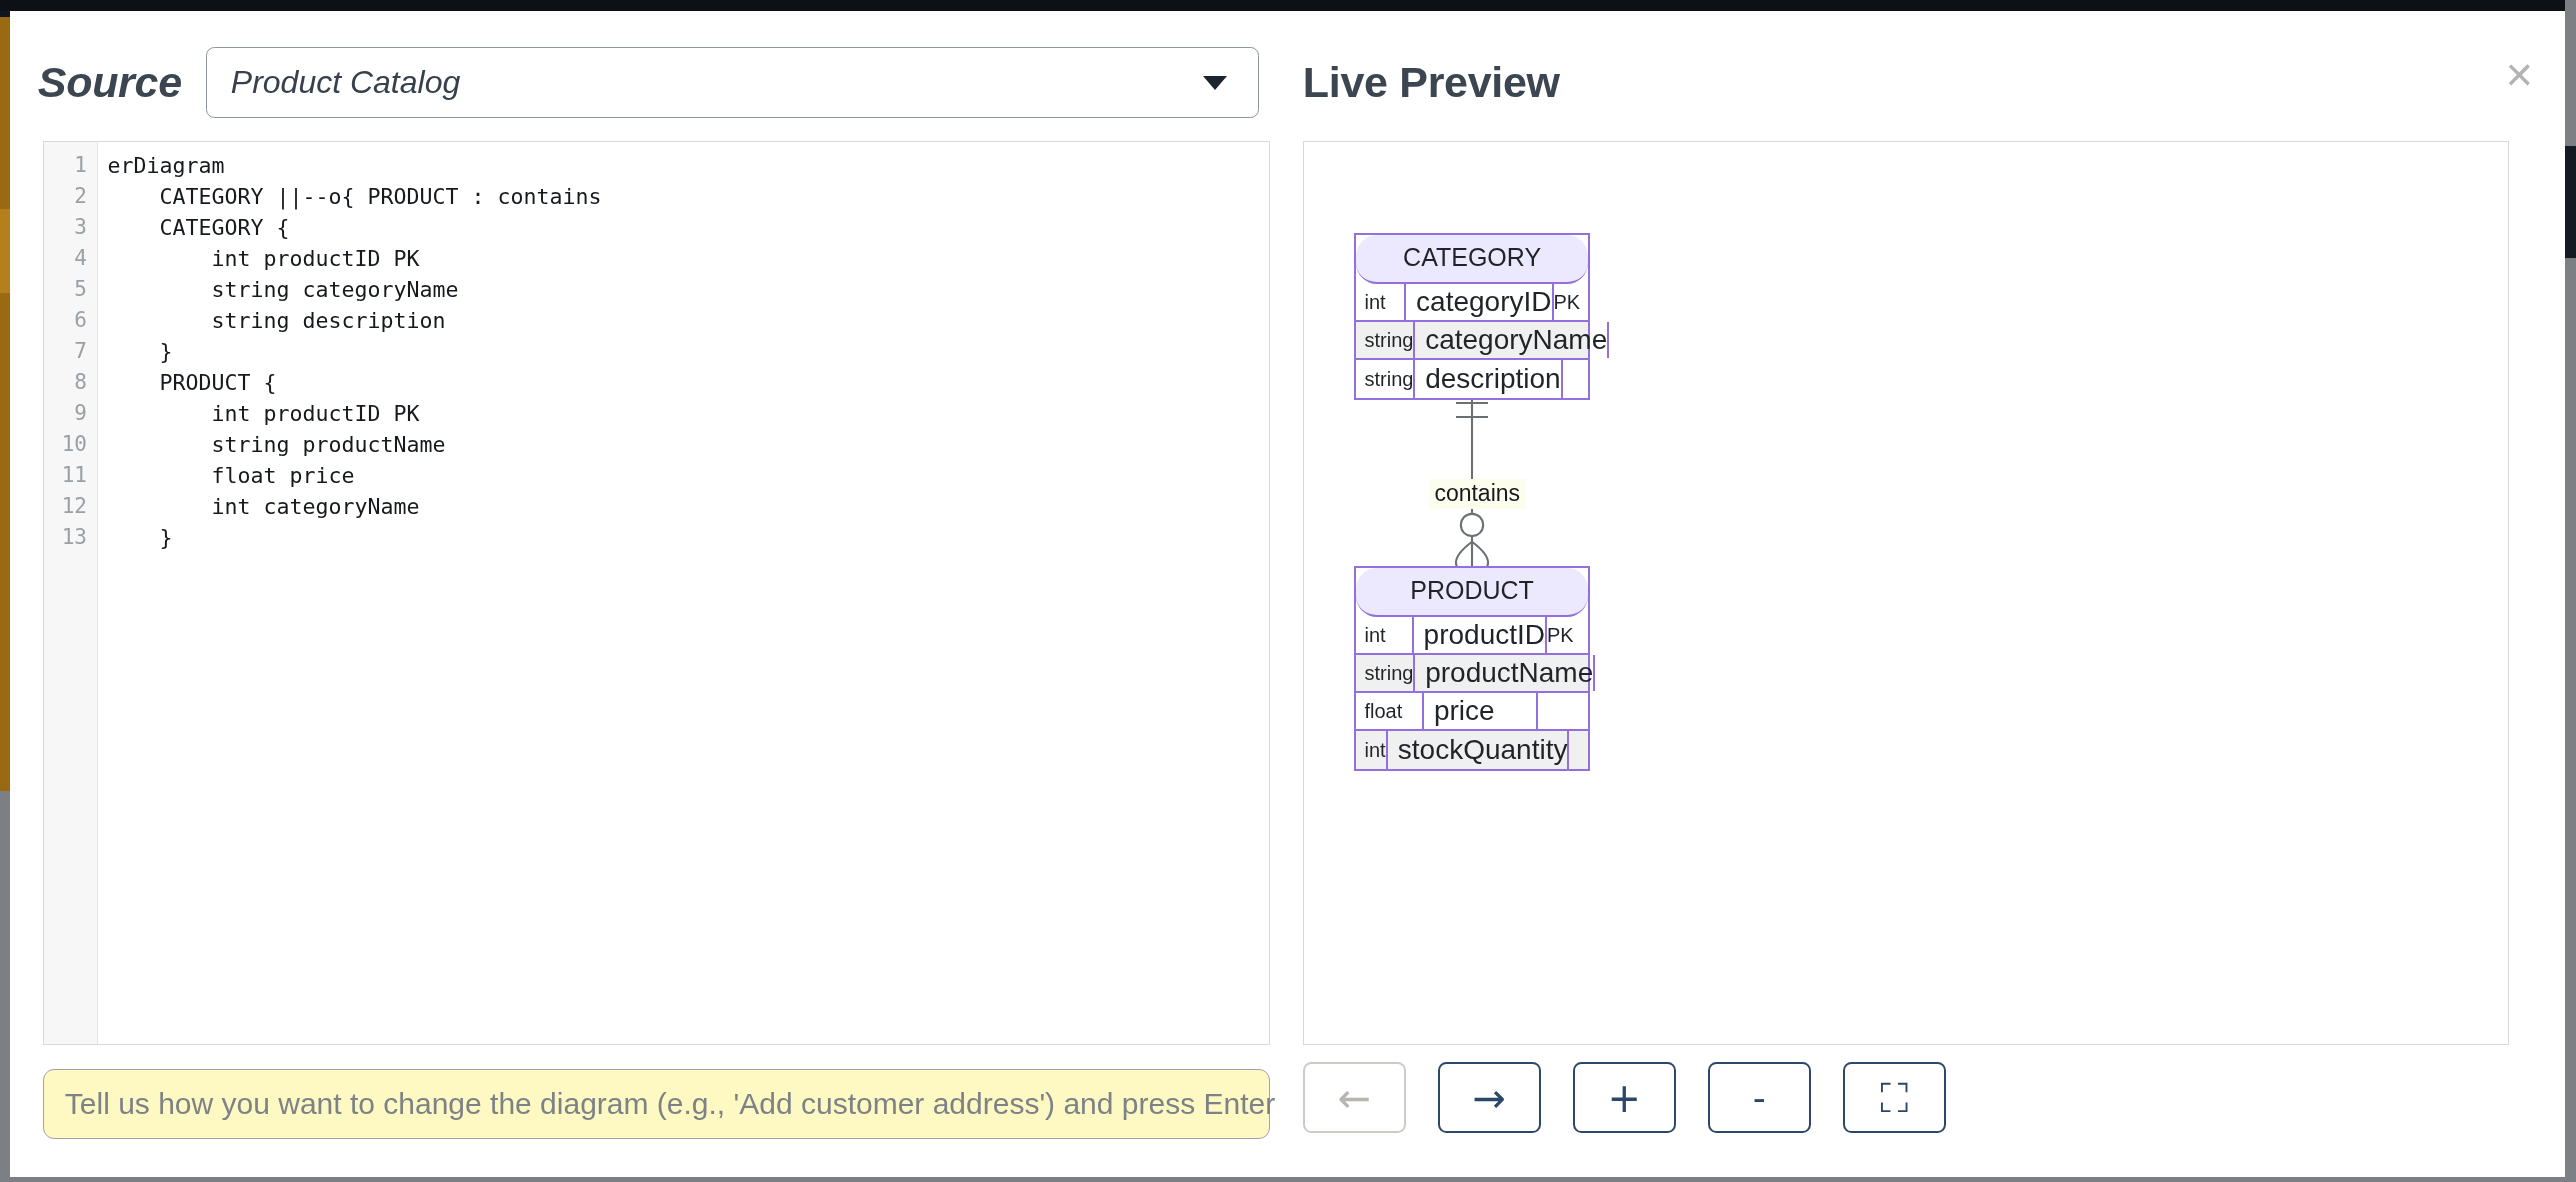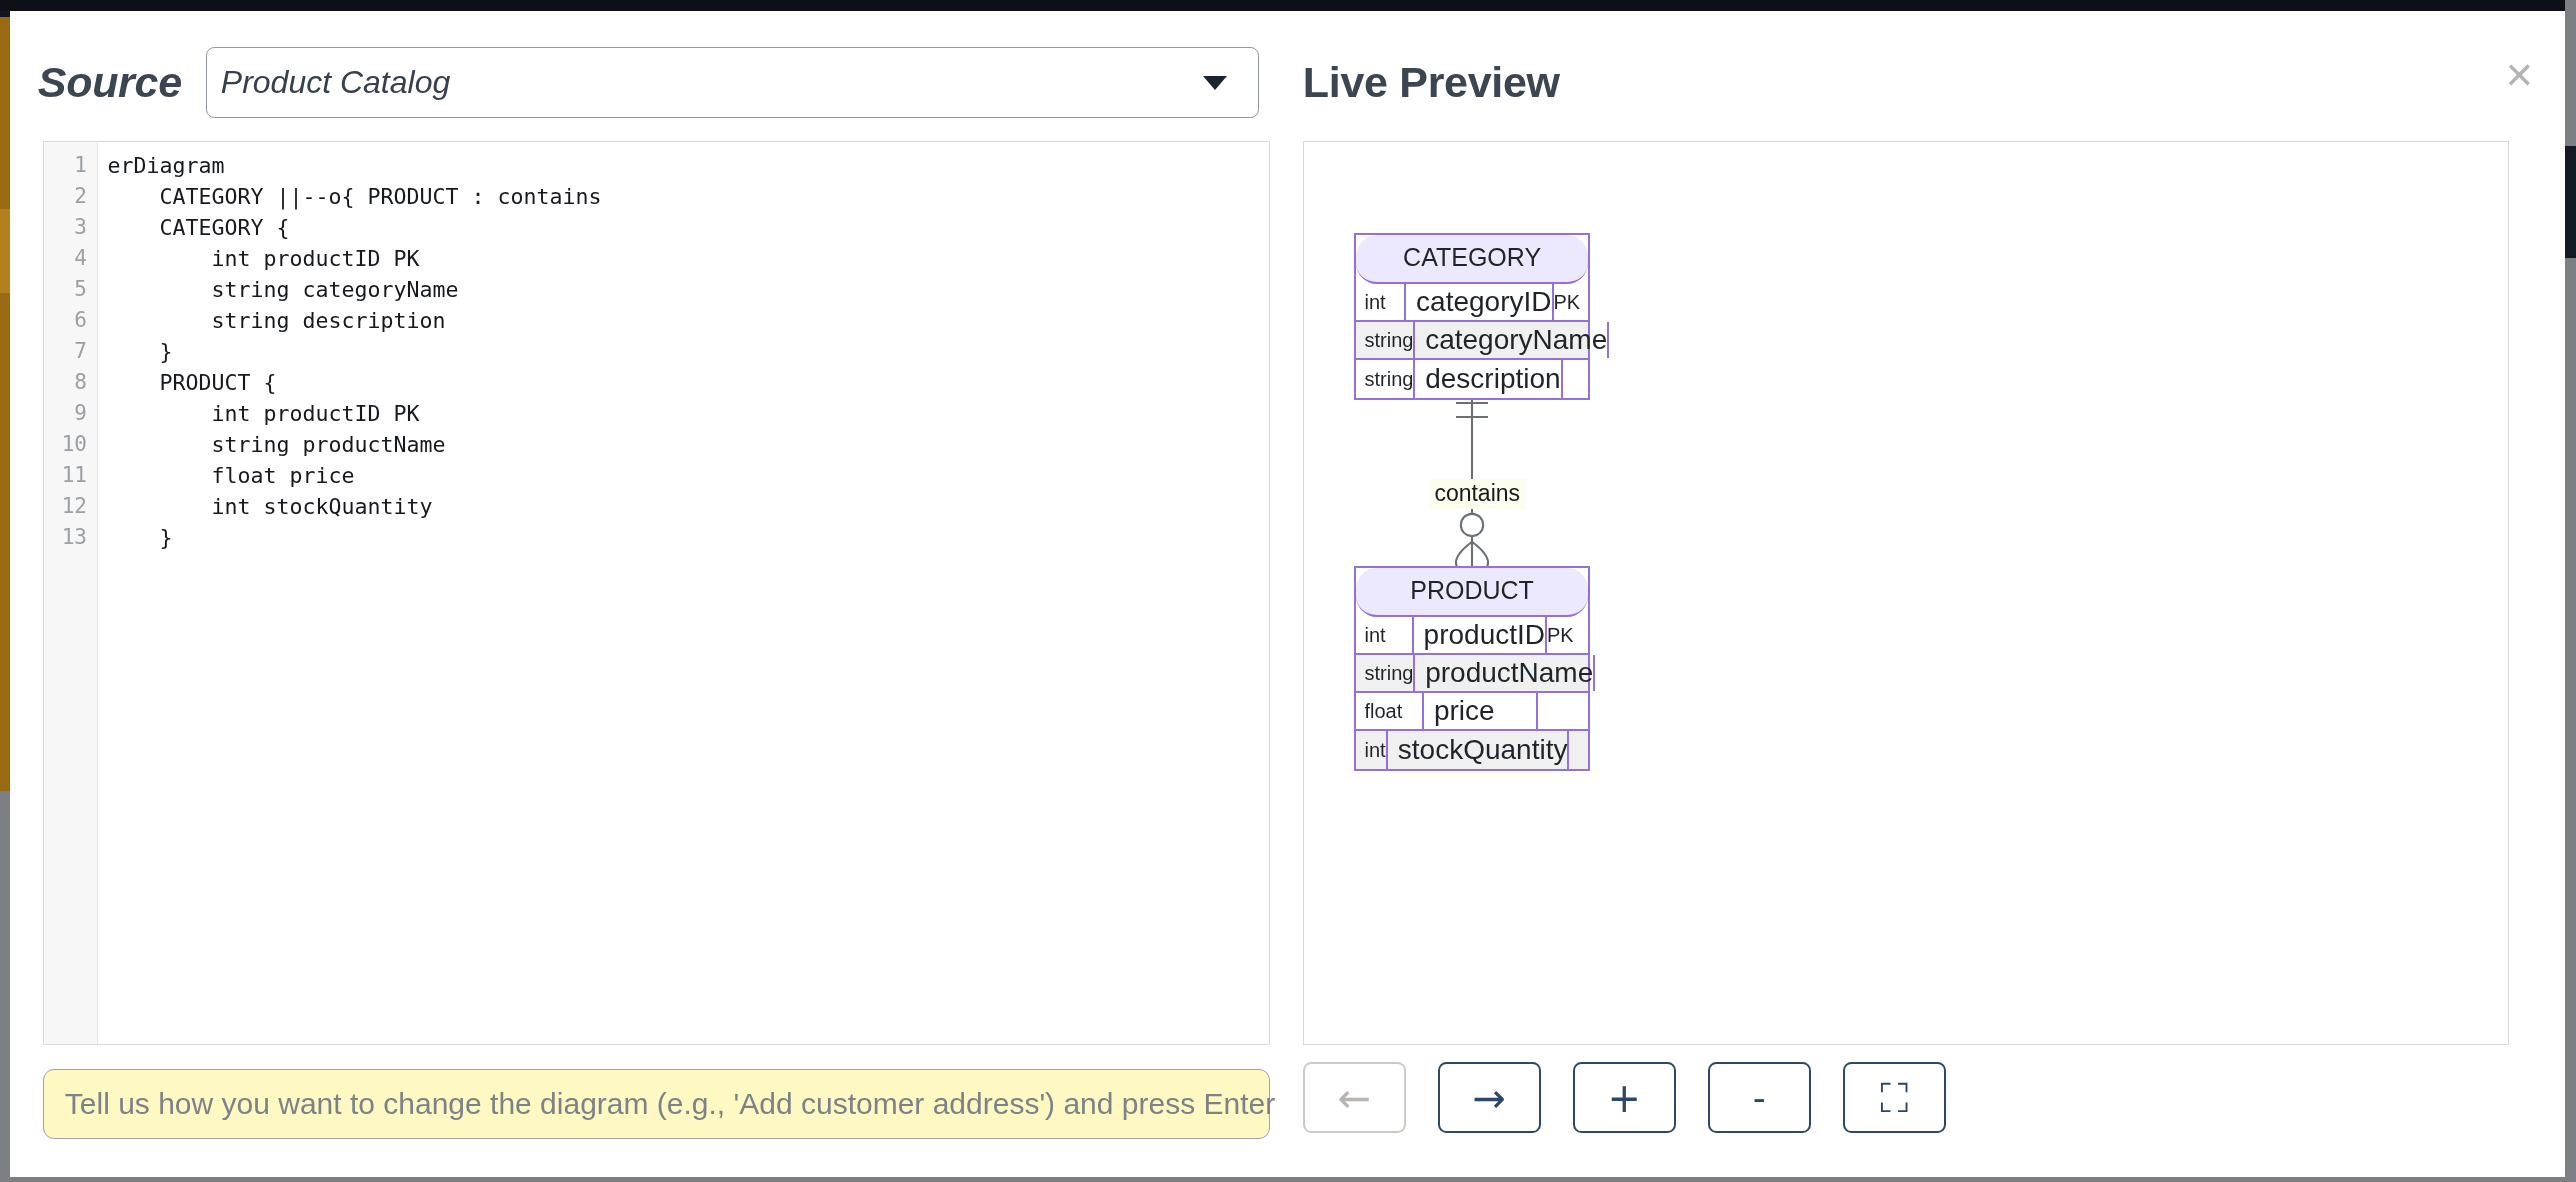--- a/index.html
+++ b/index.html
@@ -89,21 +89,21 @@
   }
   #diagram-select {
     position: relative;
     width: 1053px;
     height: 71px;
     border: 1.4px solid #8d949c;
     border-radius: 8.4px;
     background: #ffffff;
     display: flex;
     align-items: center;
-    padding: 0 14px;
+    padding: 0 24px;
   }
   #diagram-select-value {
     font-size: 32px;
     color: #36414d;
     white-space: nowrap;
   }
   #select-chevron {
     position: absolute;
     right: 31px;
     top: 50%;
@@ -344,21 +344,21 @@
           <div class="code-line">    CATEGORY ||--o{ PRODUCT : contains</div>
           <div class="code-line">    CATEGORY {</div>
           <div class="code-line">        int productID PK</div>
           <div class="code-line">        string categoryName</div>
           <div class="code-line">        string description</div>
           <div class="code-line">    }</div>
           <div class="code-line">    PRODUCT {</div>
           <div class="code-line">        int productID PK</div>
           <div class="code-line">        string productName</div>
           <div class="code-line">        float price</div>
-          <div class="code-line">        int stockQuantity</div>
+          <div class="code-line">        int categoryName</div>
           <div class="code-line">    }</div>
         </div>
     </div>
 
     <div id="prompt-input">
       <span id="prompt-placeholder">Tell us how you want to change the diagram (e.g., 'Add customer address') and press Enter</span>
     </div>
 
     <div id="preview-panel">
       <svg id="er-svg" width="1206" height="904" style="position:absolute;left:0;top:0;" viewBox="0 0 1730 1296">

